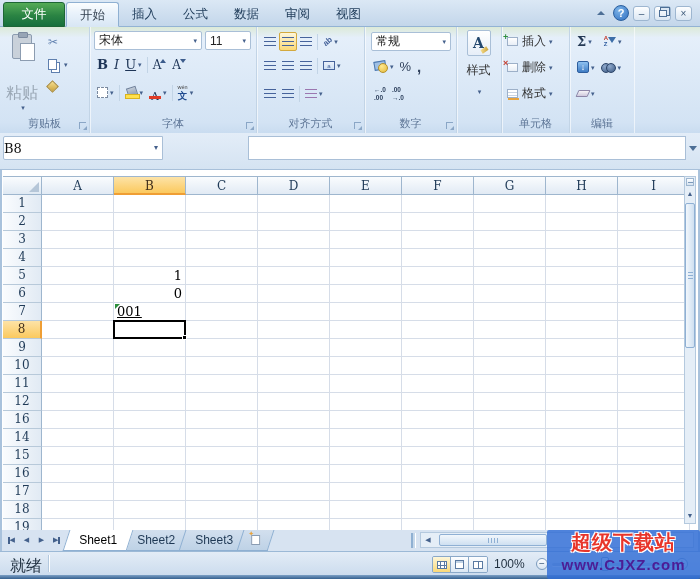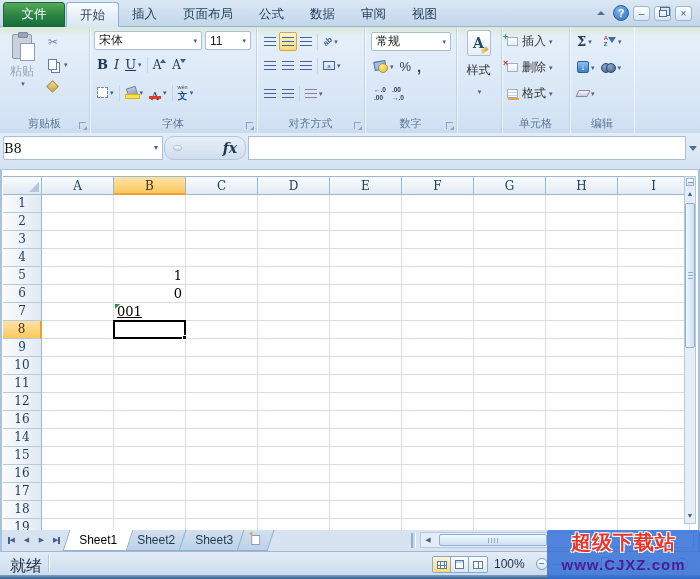--- a/index.html
+++ b/index.html
@@ -27,21 +27,21 @@
 .caret{font-size:7px;color:#44608c;line-height:1;margin-left:2px}
 .combo{background:#fff;border:1px solid #a9bfd7;border-radius:2px;height:19px;font-size:12px;color:#222;display:flex;align-items:center;padding:0 4px;justify-content:space-between}
 .sbtn{display:inline-flex;align-items:center;justify-content:center;height:19px;border:1px solid transparent;border-radius:2px;padding:0 2px}
 .sbtn.on{background:linear-gradient(#fdf6d9,#fbd977);border:1px solid #d3a93e}
 .vsep{display:inline-block;width:1px;height:16px;background:#c2d4e6;margin:0 2px;vertical-align:middle}
 
 .pastebtn{position:absolute;left:4px;top:3px;width:36px;height:83px;border:1px solid transparent;border-radius:2px;display:flex;flex-direction:column;align-items:center}
 .clip{margin-top:3px;width:20px;height:25px;background:#c9d1da;border:1px solid #8c9cb0;border-radius:2px;position:relative}
 .clip::before{content:"";position:absolute;left:5px;top:-3px;width:8px;height:4px;background:#97a5b6;border:1px solid #7c8ba0;border-radius:1px}
 .clip::after{content:"";position:absolute;right:-4px;bottom:-3px;width:13px;height:16px;background:#fff;border:1px solid #8c9cb0}
-.pastebtn .lbl{font-size:12px;color:#9aa7b5;margin-top:4px}
+.pastebtn .lbl{font-size:16px;color:#9aa7b5;margin-top:24px}
 .minicol{position:absolute;left:46px;top:4px;width:40px}
 .minibtn{height:22px;display:flex;align-items:center;padding-left:2px}
 .scis{font-size:12px;color:#5f7fae;line-height:1}
 .copyic{width:9px;height:11px;border:1px solid #5f7fae;background:#fff;box-shadow:3px 3px 0 -1px #fff,3px 3px 0 0 #5f7fae;margin-right:5px}
 .brush{width:9px;height:9px;background:linear-gradient(135deg,#f8df8e,#c9a23c);transform:rotate(45deg);border:1px solid #a8862f}
 
 .fontrow1{position:absolute;left:4px;top:4px;display:flex;gap:3px}
 .frow{position:absolute;left:4px;display:flex;align-items:center}
 .bic{font-family:"DejaVu Serif",serif;font-size:13px;color:#1d3456;line-height:1}
 .aud{position:relative;font-family:"DejaVu Serif",serif;font-size:12px;color:#1d3456;padding-right:5px}
@@ -170,21 +170,20 @@
 </head>
 <body>
 
 <div class="app">
 
   <div class="tabbar">
     <div class="filetab">文件</div>
     <div class="rtabs" id="rtabs">
         <div class="rtab active">开始</div>
         <div class="rtab">插入</div>
-        <div class="rtab">页面布局</div>
         <div class="rtab">公式</div>
         <div class="rtab">数据</div>
         <div class="rtab">审阅</div>
         <div class="rtab">视图</div>
       </div>
     <div class="winbtns">
       <div class="wb flat">
           <span class="chevup"></span>
         </div>
       <div class="help">?</div>
@@ -418,24 +417,20 @@
           </span>
       </div>
       <div class="glabel">编辑</div>
     </div>
   </div>
 
   <div class="fbar">
     <div class="namebox">
         <span class="nb">B8</span>
         <span class="caret">▾</span>
-      </div>
-    <div class="fxpill">
-        <span class="dot"></span>
-        <span class="fx">fx</span>
       </div>
     <div class="finput"></div>
     <div class="fexpand">
         <span class="c"></span>
       </div>
   </div>
 
   <div class="gridarea">
     <div class="selall">
         <span class="tri"></span>

